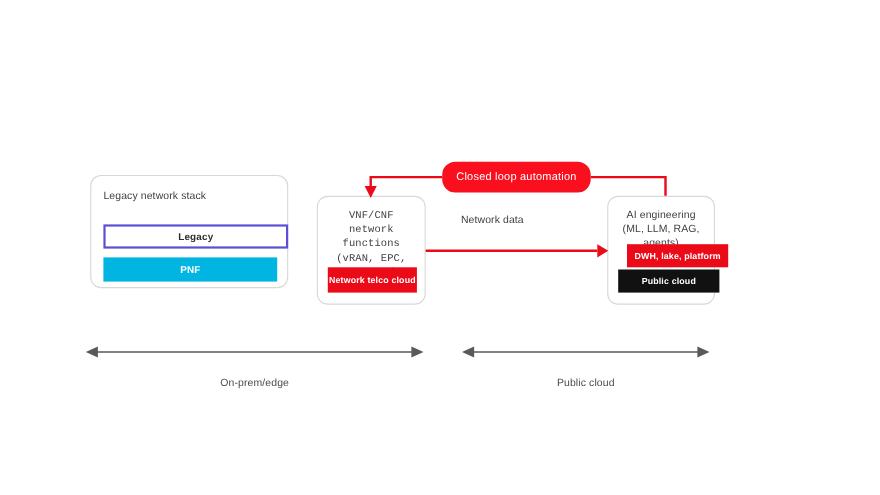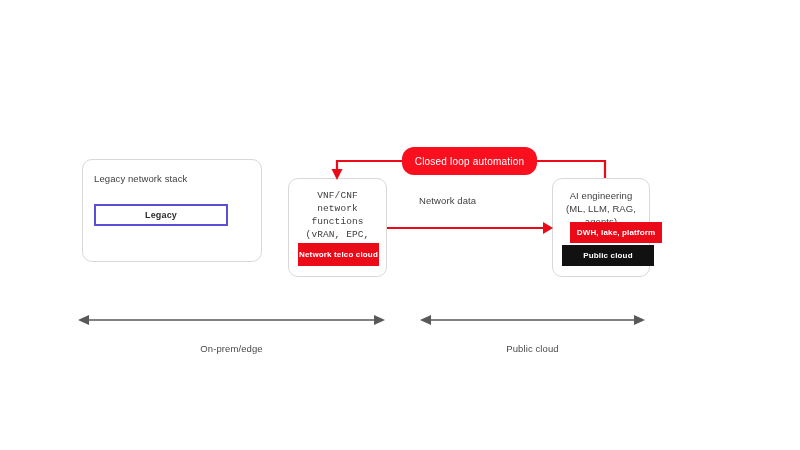--- a/index.html
+++ b/index.html
@@ -106,21 +106,22 @@
     letter-spacing: .1px;
   }
 </style>
 </head>
 <body>
 
 <div id="diagram-root">
 
   <div class="card" style="left:82px; top:159px; width:180px; height:103px;">
     <div class="card-title left-align" style="top:12px;">Legacy network stack</div>
-    <div class="chip chip-legacy" style="left:11px; top:44px; width:134px; height:22px;">Legacy</div>
+    <div class="chip chip-legacy" style="left:11px; top:44px; width:168px; height:22px;">Legacy</div>
+    <div class="chip chip-pnf" style="left:11px; top:74px; width:158px; height:22px;">PNF</div>
   </div>
 
   <div class="card" style="left:288px; top:178px; width:99px; height:99px;">
     <div class="card-title" style="top:10px; padding:0 8px;font-family:Liberation Mono, monospace;">VNF/CNF network functions (vRAN, EPC, 5G core)</div>
     <div class="chip chip-red" style="left:9px; top:64px; width:81px; height:23px; font-size:8px;">Network telco cloud</div>
   </div>
 
   <div class="card" style="left:552px; top:178px; width:98px; height:99px;">
     <div class="card-title" style="top:10px; padding:0 6px;">AI engineering (ML, LLM, RAG, agents)</div>
     <div class="chip chip-red" style="left:17px; top:43px; width:92px; height:21px; font-size:8px;">DWH, lake, platform</div>

